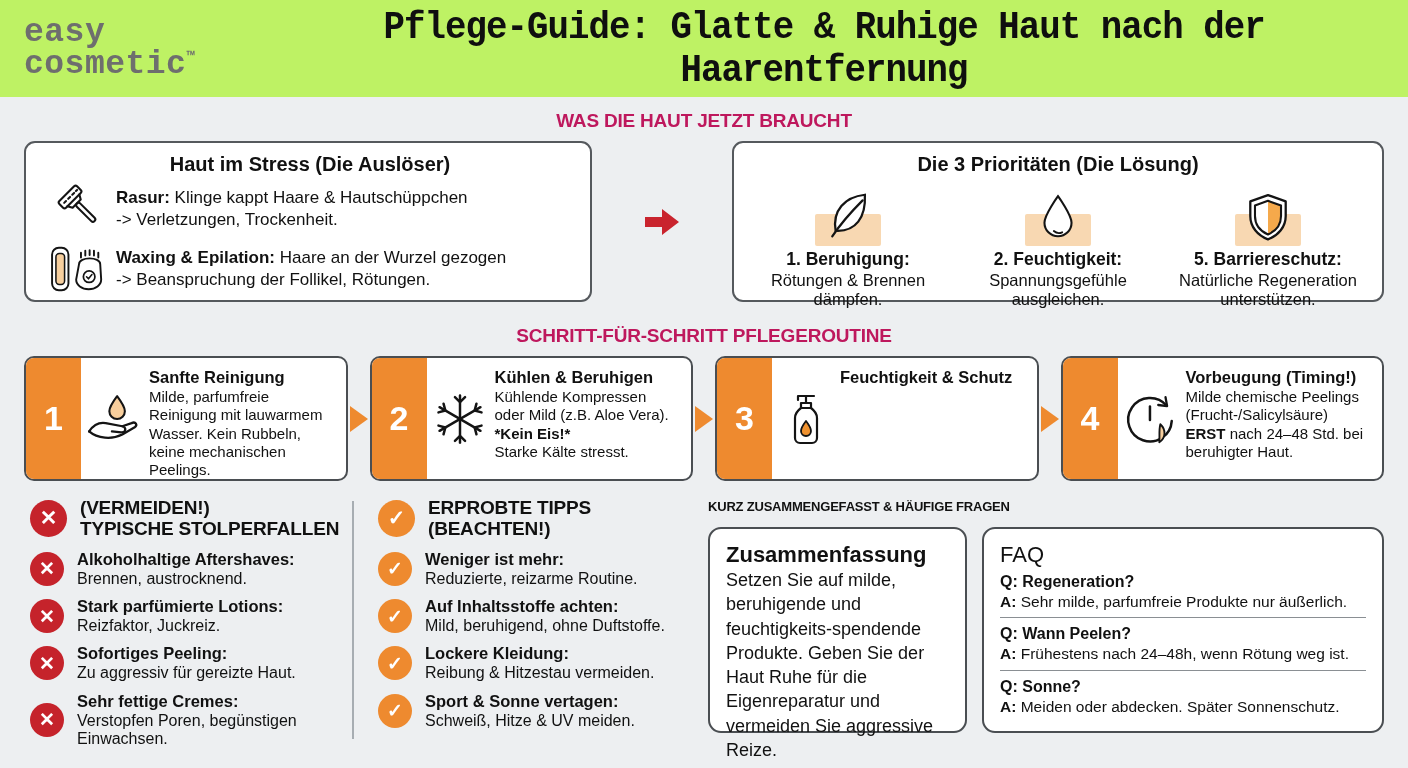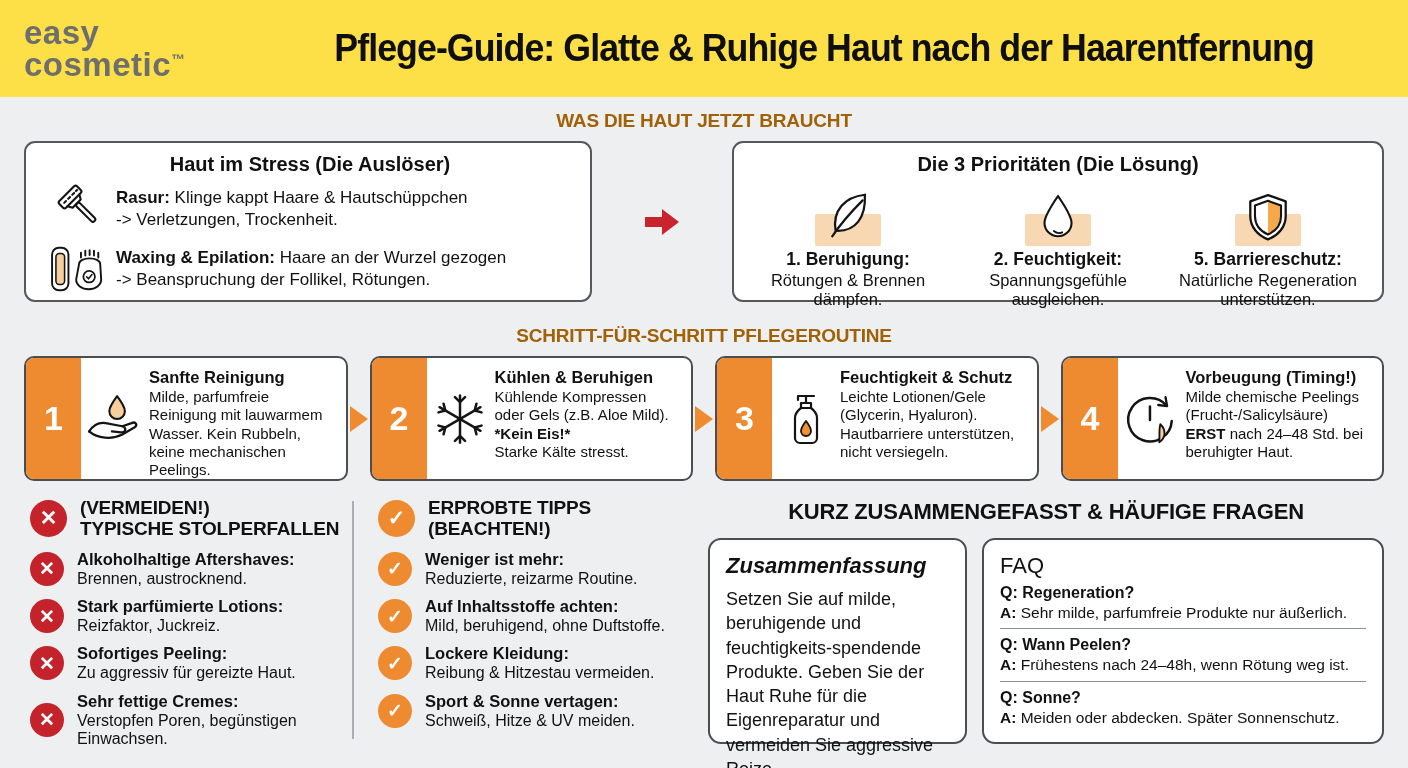--- a/index.html
+++ b/index.html
@@ -1,26 +1,26 @@
 <!DOCTYPE html>
 <html lang="de"><head>
 <meta charset="utf-8">
 <style>
   html,body{margin:0;padding:0;background:#d8dadd;}
   .page{position:relative;width:1408px;height:768px;background:#edeff1;overflow:hidden;
         font-family:"Liberation Sans",sans-serif;color:#111;}
   
-  .header{height:97px;background:#fde047;display:flex;align-items:center;}
+  .header{height:97px;background:#bef264;display:flex;align-items:center;font-family:Liberation Mono, monospace;}
   .logo{margin-left:24px;width:235px;color:#6e6e6e;font-weight:700;font-size:33px;
         line-height:.95;letter-spacing:.5px;}
   .logo .tm{font-size:14px;vertical-align:super;font-weight:700;}
   .main-title{flex:1;text-align:center;font-size:38px;font-weight:800;color:#0f0f0f;
         letter-spacing:-1px;transform:scaleX(.94);transform-origin:center;padding-right:20px;}
   
-  .sec-title{text-align:center;font-weight:800;font-size:19px;letter-spacing:-.2px;color:#a16207;}
+  .sec-title{text-align:center;font-weight:800;font-size:19px;letter-spacing:-.2px;color:#be185d;}
   .sec1-title{margin-top:13px;}
   .sec2-title{margin-top:23px;}
   
   .row1{display:flex;align-items:center;margin:9px 24px 0 24px;height:161px;}
   .panel{background:#fff;border:2px solid #55595d;border-radius:11px;box-sizing:border-box;height:161px;}
   .panel-triggers{width:568px;padding:8px 14px 6px 18px;}
   .panel-title{text-align:center;font-weight:800;font-size:20px;margin:2px 0 8px 0;}
   .trigger-item{display:flex;align-items:center;margin-bottom:9px;}
   .trigger-icon{width:72px;display:flex;justify-content:center;flex-shrink:0;}
   .trigger-text{font-size:17px;line-height:1.28;}
@@ -56,27 +56,27 @@
   .badge{border-radius:50%;display:flex;align-items:center;justify-content:center;color:#fff;
         font-weight:700;flex-shrink:0;}
   .badge-lg{width:37px;height:37px;font-size:21px;}
   .badge-sm{width:34px;height:34px;font-size:19px;}
   .badge-x{background:#c5232b;}
   .badge-check{background:#ee8a2f;}
   .li-bold{font-weight:800;font-size:16.5px;display:block;line-height:1.15;}
   .li-text{font-size:16px;display:block;line-height:1.15;margin-top:1px;}
   
   .right-wrap{flex:1;padding-left:14px;}
-  .sf-header{text-align:center;font-weight:800;font-size:22px;letter-spacing:-.2px;margin-top:2px;}
+  .sf-header{font-weight:800;font-size:13px;letter-spacing:-.2px;margin-top:2px;}
   .sf-boxes{display:flex;gap:15px;margin-top:13px;}
   .sf-box{background:#fff;border:2px solid #4a4e52;border-radius:13px;box-sizing:border-box;
         height:206px;padding:13px 16px;}
   .box-summary{width:259px;}
   .box-faq{flex:1;margin-right:0;}
-  .sf-box-title{font-weight:800;font-size:22px;margin-bottom:8px;font-style:italic;}
+  .sf-box-title{font-weight:800;font-size:22px;}
   .summary-text{font-size:18px;line-height:1.35;}
   .faq-title{font-weight:400;font-size:22px;margin-bottom:4px;}
   .faq-q{font-weight:800;font-size:16px;line-height:1.25;}
   .faq-a{font-size:15.5px;line-height:1.25;}
   .faq-div{border-top:1.5px solid #8a8f93;margin:6px 0;}
   svg{display:block;}
 </style>
 </head>
 <body>
 
@@ -233,21 +233,21 @@
               </g>
             <g transform="rotate(120 24 24)">
                 <line x1="24" y1="3" x2="24" y2="45"></line>
                 <path d="M24,9 L19.5,4.5 M24,9 L28.5,4.5 M24,39 L19.5,43.5 M24,39 L28.5,43.5"></path>
               </g>
           </g>
         </svg>
       </div>
       <div class="step-body">
         <div class="step-title">Kühlen &amp; Beruhigen</div>
-        <span>Kühlende Kompressen oder Gels (z.B. Aloe Mild).</span>
+        <span>Kühlende Kompressen oder Mild (z.B. Aloe Vera).</span>
         <span class="bold-line">*Kein Eis!*</span>
         <span>Starke Kälte stresst.</span>
       </div>
     </div>
 
     <div class="step-arrow">
       <svg width="20" height="28" viewBox="0 0 20 28">
           <polygon points="1,1 19,14 1,27" fill="#ee8a2f"></polygon>
         </svg>
     </div>
@@ -259,21 +259,20 @@
           <g stroke="#141414" stroke-width="2.2" fill="none" stroke-linecap="round" stroke-linejoin="round">
             <path d="M13,6 H29 M21,6 V13 M13,6 V10"></path>
             <path d="M16,13 H26 V18 H16 Z"></path>
             <path d="M16,18 C12,21 10,24 10,28 V48 a5,5 0 0 0 5,5 H27 a5,5 0 0 0 5,-5 V28 C32,24 30,21 26,18 Z"></path>
             <path d="M21,31 C21,31 16,37.5 16,41 a5,5 0 0 0 10,0 C26,37.5 21,31 21,31 Z" fill="#f0922f" stroke-width="1.8"></path>
           </g>
         </svg>
       </div>
       <div class="step-body">
         <div class="step-title">Feuchtigkeit &amp; Schutz</div>
-        <span>Leichte Lotionen/Gele (Glycerin, Hyaluron). Hautbarriere unterstützen, nicht versiegeln.</span>
       </div>
     </div>
 
     <div class="step-arrow">
       <svg width="20" height="28" viewBox="0 0 20 28">
           <polygon points="1,1 19,14 1,27" fill="#ee8a2f"></polygon>
         </svg>
     </div>
 
     <div class="step-card">

